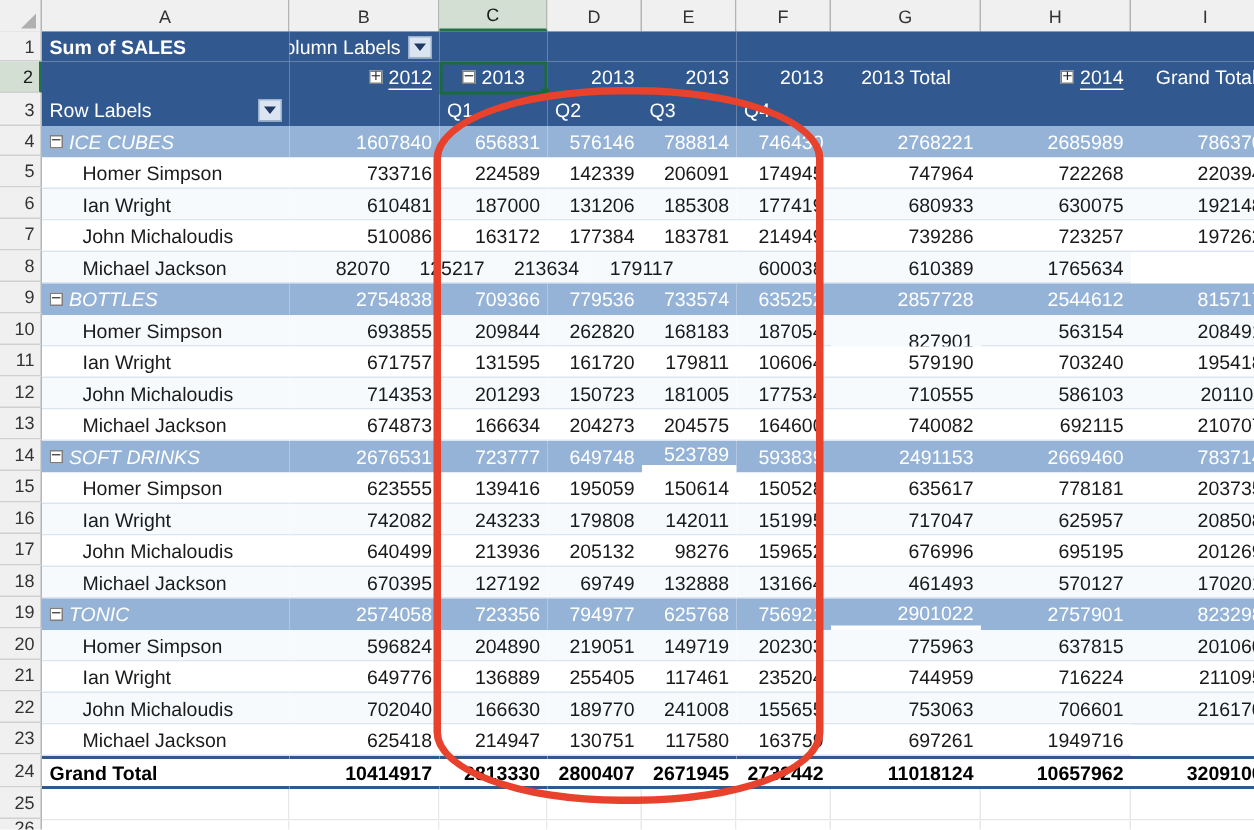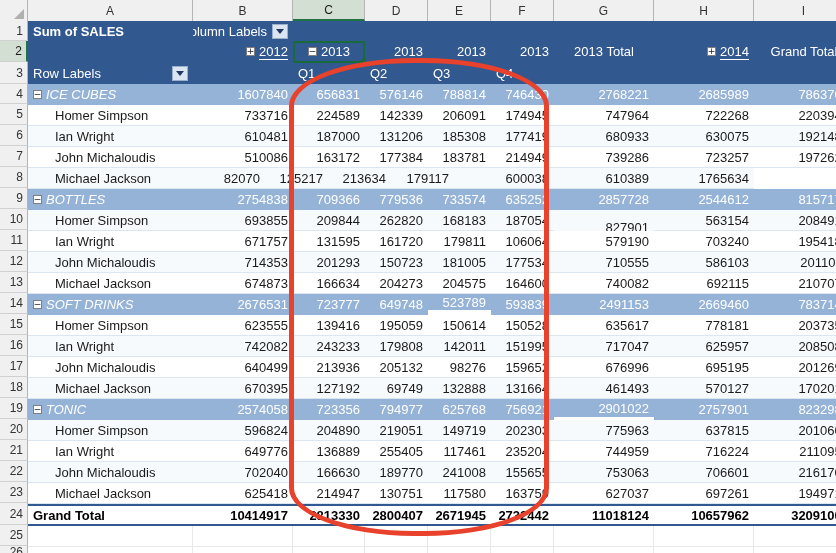--- a/index.html
+++ b/index.html
@@ -800,23 +800,20 @@
         <div class="cell band-white num" style="width: 63px; height: 21px;">
           <span>130751</span>
         </div>
         <div class="cell band-white num" style="width: 63px; height: 21px;">
           <span>117580</span>
         </div>
         <div class="cell band-white num" style="width: 63px; height: 21px;">
           <span>163759</span>
         </div>
         <div class="cell band-white num" style="width: 100px; height: 21px;">
-          <span>627037</span>
-        </div>
-        <div class="cell band-white num" style="width: 100px; height: 21px;">
           <span>697261</span>
         </div>
         <div class="cell band-white num" style="width: 100px; height: 21px;">
           <span>1949716</span>
         </div>
       </div>
       <div class="row" style="height: 22px;">
         <div class="cell grand" style="width: 165px; height: 22px;">
           <span>Grand Total</span>
         </div>

